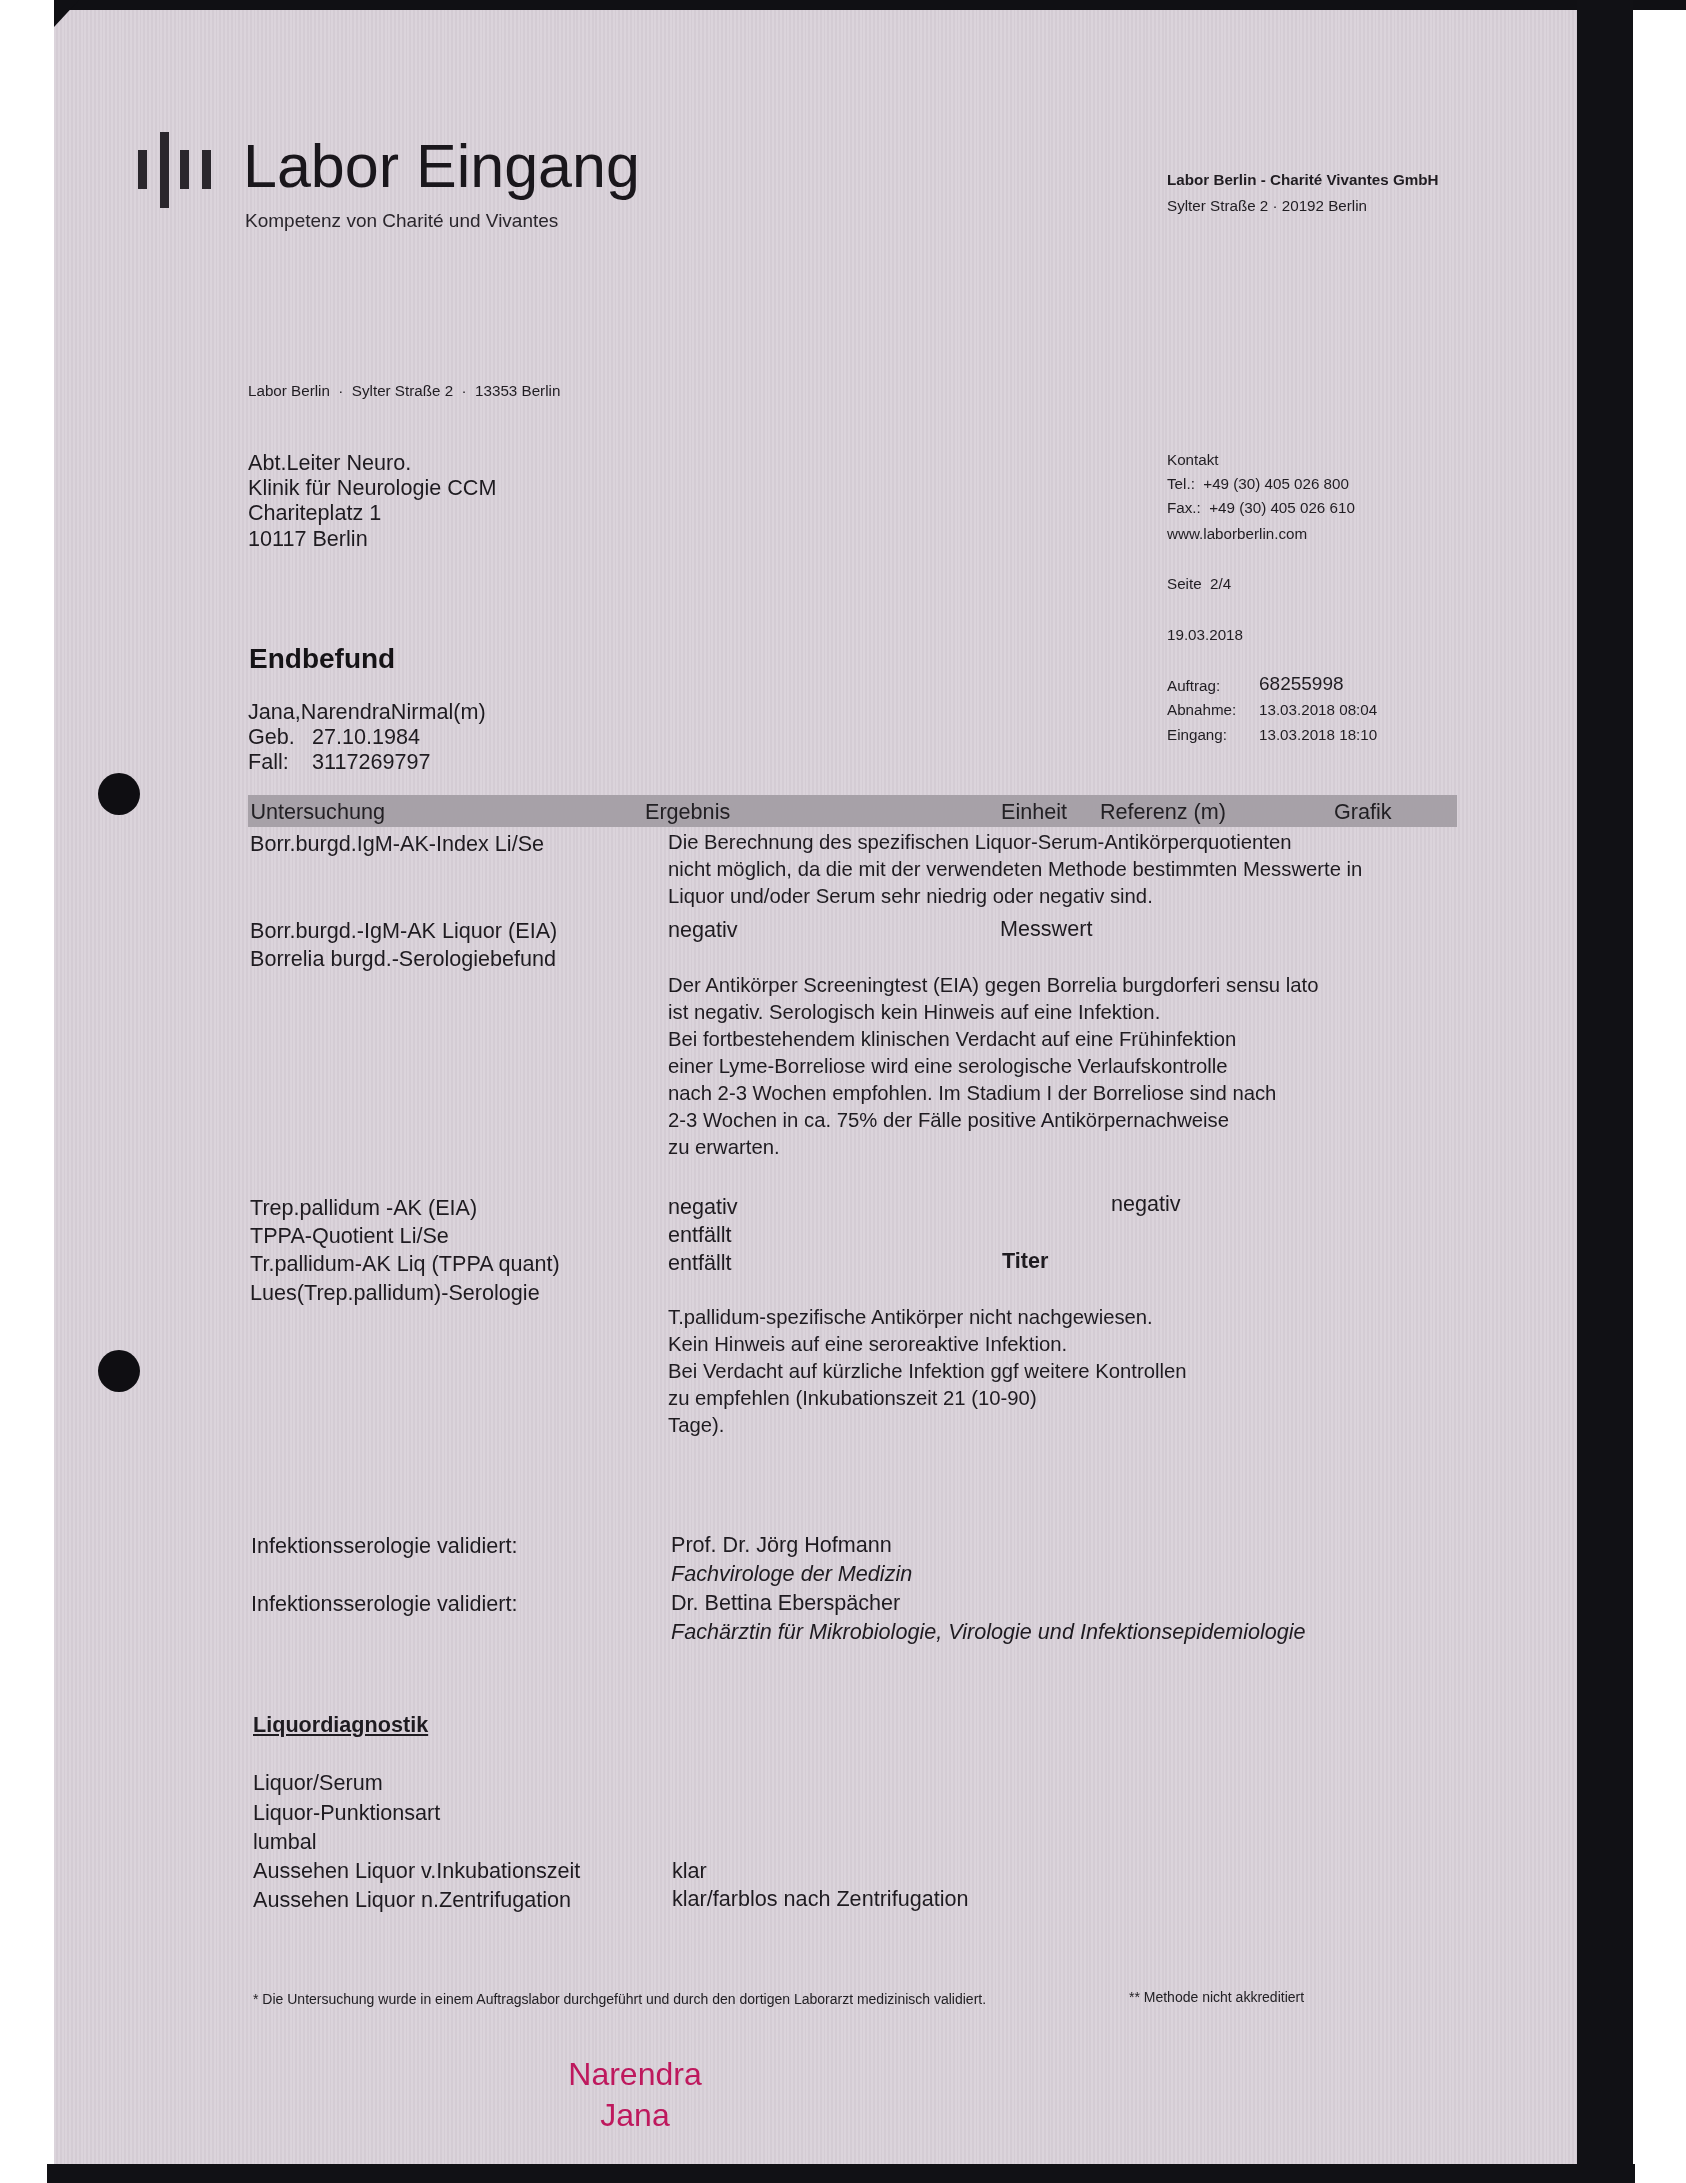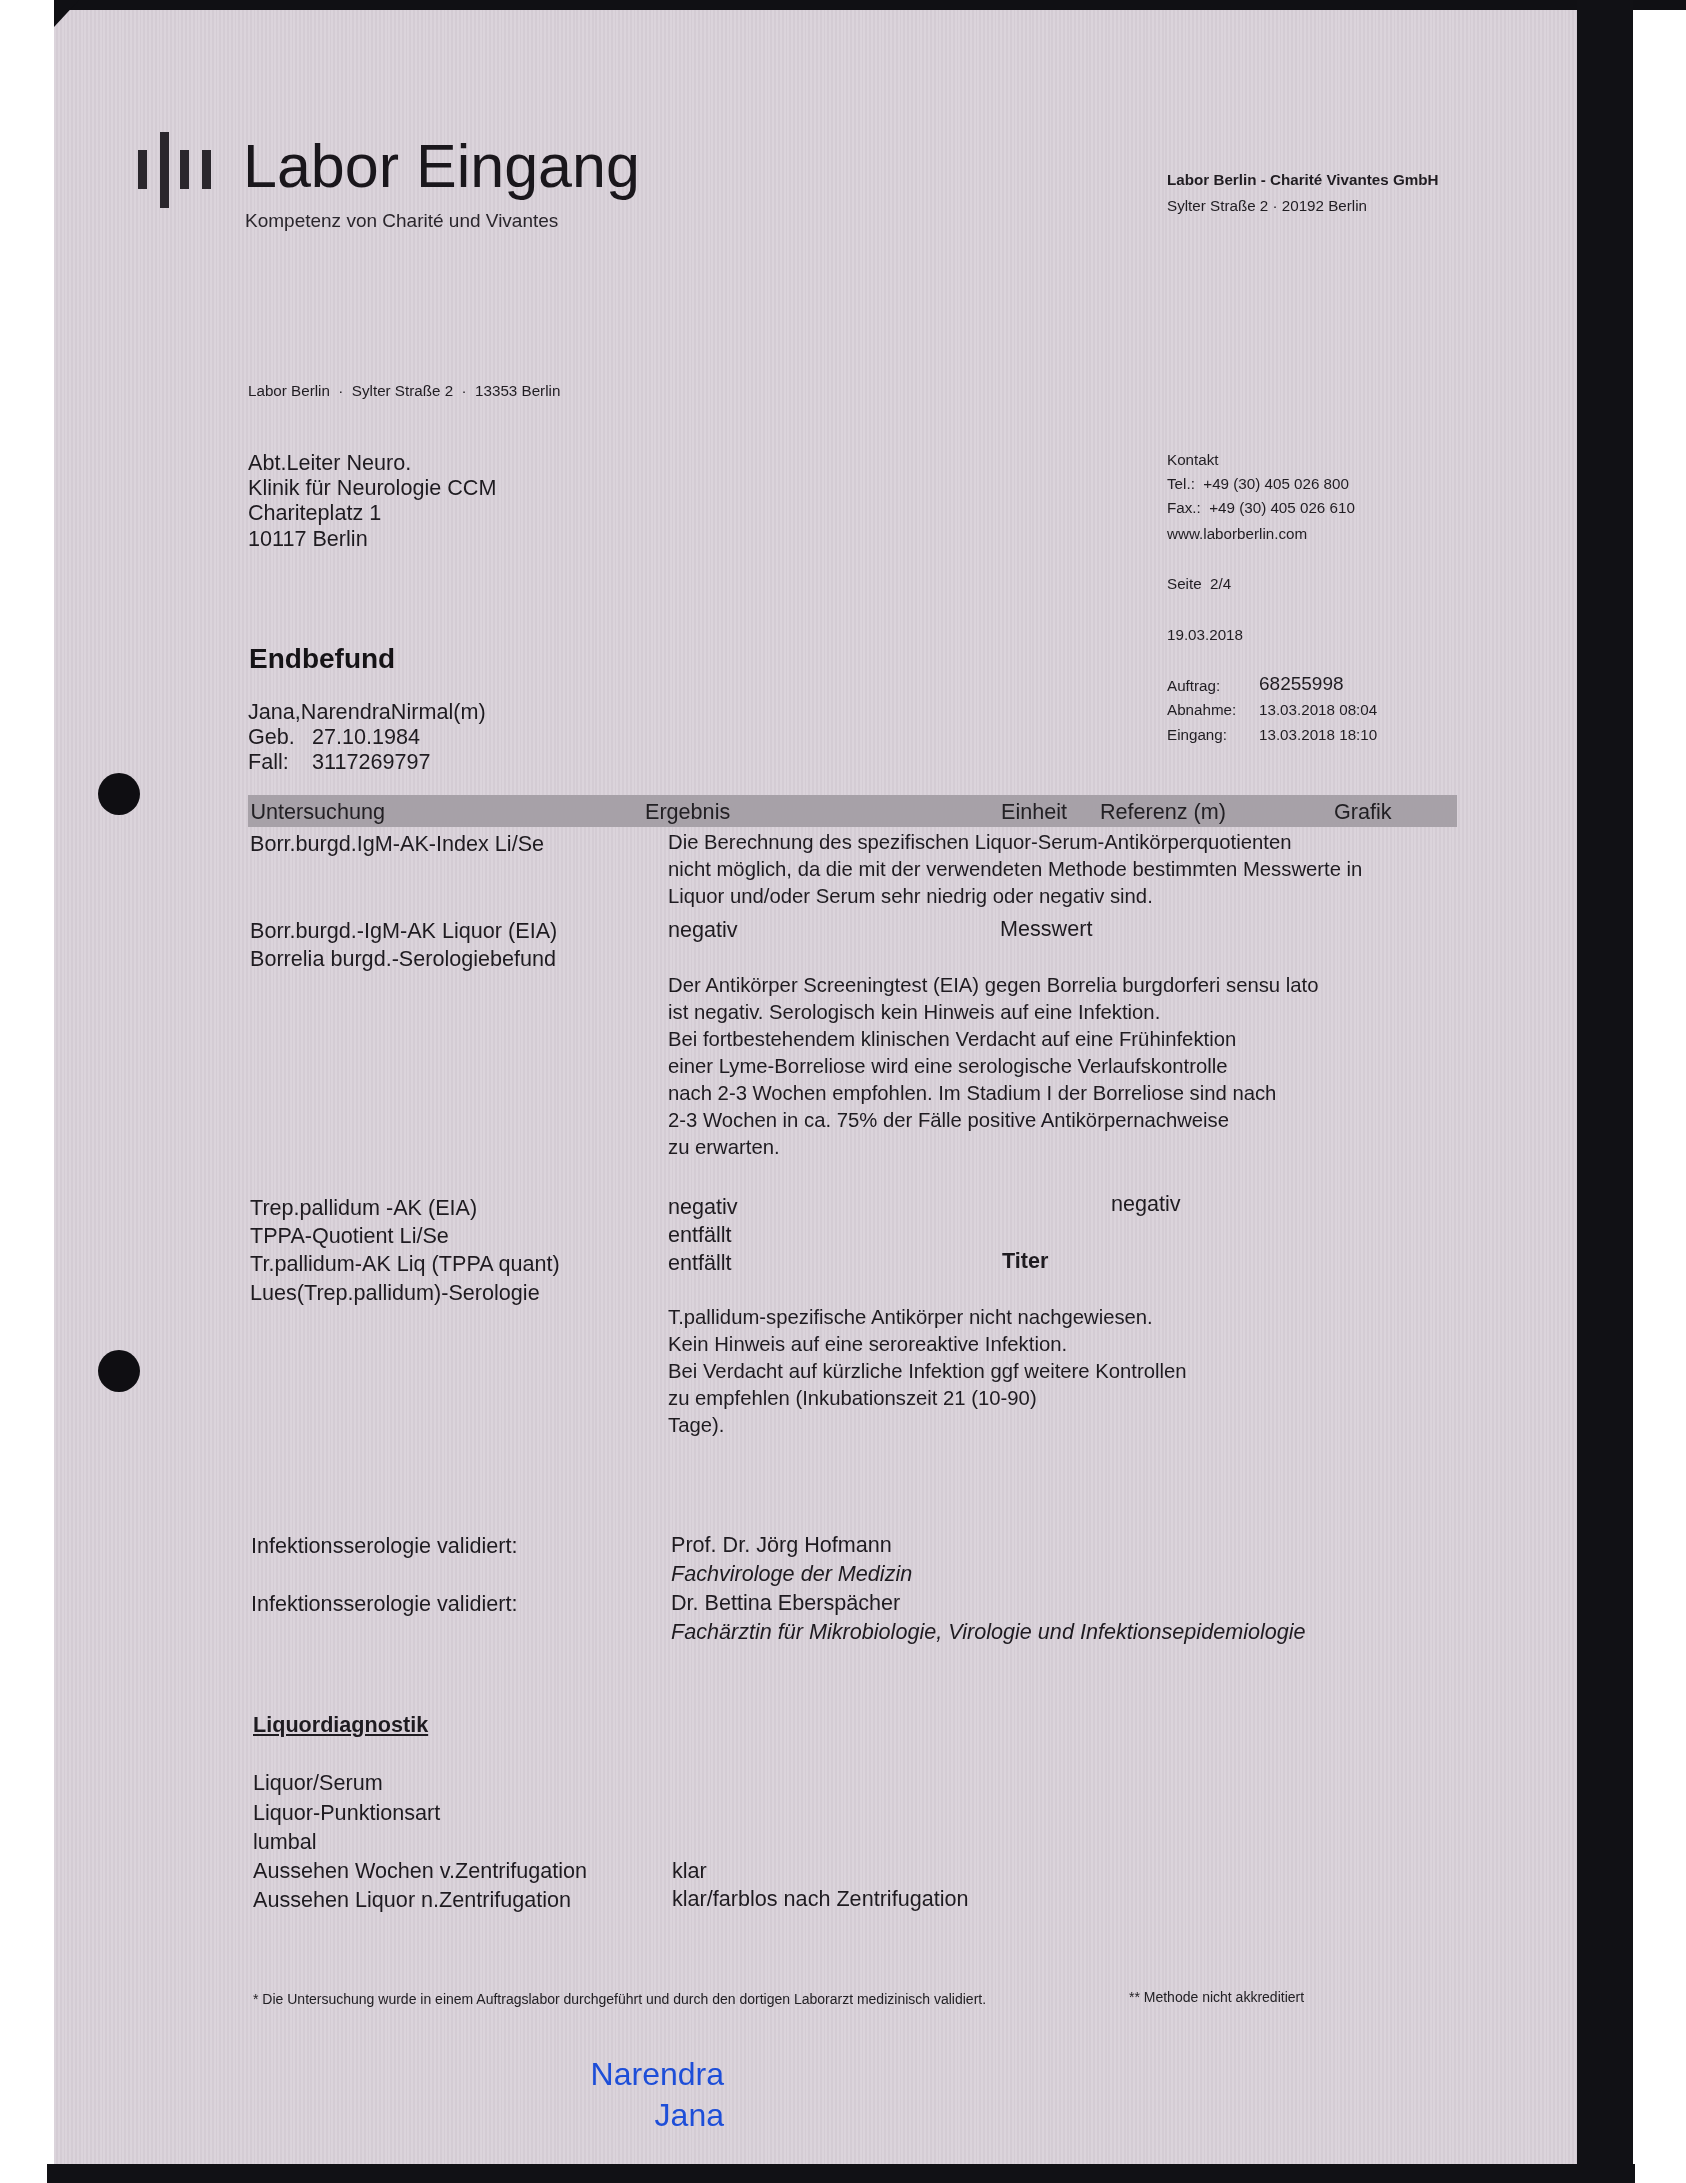--- a/index.html
+++ b/index.html
@@ -27,21 +27,21 @@
   .title{font-size:28px;font-weight:bold;color:#151316;}
   .body-txt{font-size:21.6px;color:#1e1b20;}
   .para{font-size:20.3px;line-height:27px;color:#1e1b20;white-space:pre;}
   .italic{font-style:italic;}
   .underline{text-decoration:underline;font-weight:bold;}
 
   .table-header{position:absolute;left:248px;top:795px;width:1209px;height:32px;background:#a7a1a8;}
   .th{position:absolute;top:3.8px;font-size:21.6px;color:#222024;}
 
   .foot{font-size:14px;color:#222024;}
-  .signature{font-size:32px;color:#1d4ed8;text-align:right;line-height:41px;}
+  .signature{font-size:32px;color:#be185d;text-align:center;line-height:41px;}
 </style>
 </head>
 <body>
 
 <div class="paper"></div>
 <div class="scan-border-top"></div>
 <div class="scan-corner"></div>
 <div class="scan-border-right"></div>
 <div class="scan-border-bottom"></div>
 
@@ -136,21 +136,21 @@
 <div class="abs body-txt" style="left:671px;top:1532px;">Prof. Dr. Jörg Hofmann</div>
 <div class="abs body-txt italic" style="left:671px;top:1561px;">Fachvirologe der Medizin</div>
 <div class="abs body-txt" style="left:251px;top:1591px;">Infektionsserologie validiert:</div>
 <div class="abs body-txt" style="left:671px;top:1590px;">Dr. Bettina Eberspächer</div>
 <div class="abs body-txt italic" style="left:671px;top:1619px;">Fachärztin für Mikrobiologie, Virologie und Infektionsepidemiologie</div>
 
 <div class="abs body-txt underline" style="left:253px;top:1712px;">Liquordiagnostik</div>
 <div class="abs body-txt" style="left:253px;top:1770px;">Liquor/Serum</div>
 <div class="abs body-txt" style="left:253px;top:1800px;">Liquor-Punktionsart</div>
 <div class="abs body-txt" style="left:253px;top:1829px;">lumbal</div>
-<div class="abs body-txt" style="left:253px;top:1858px;">Aussehen Wochen v.Zentrifugation</div>
+<div class="abs body-txt" style="left:253px;top:1858px;">Aussehen Liquor v.Inkubationszeit</div>
 <div class="abs body-txt" style="left:672px;top:1858px;">klar</div>
 <div class="abs body-txt" style="left:253px;top:1887px;">Aussehen Liquor n.Zentrifugation</div>
 <div class="abs body-txt" style="left:672px;top:1886px;">klar/farblos nach Zentrifugation</div>
 
 <div class="abs foot" style="left:253px;top:1991px;">* Die Untersuchung wurde in einem Auftragslabor durchgeführt und durch den dortigen Laborarzt medizinisch validiert.</div>
 <div class="abs foot" style="left:1129px;top:1989px;">** Methode nicht akkreditiert</div>
 
 <div class="abs signature" style="left:546px;top:2054px;width:178px;">
   <div>Narendra</div>
   <div>Jana</div>

